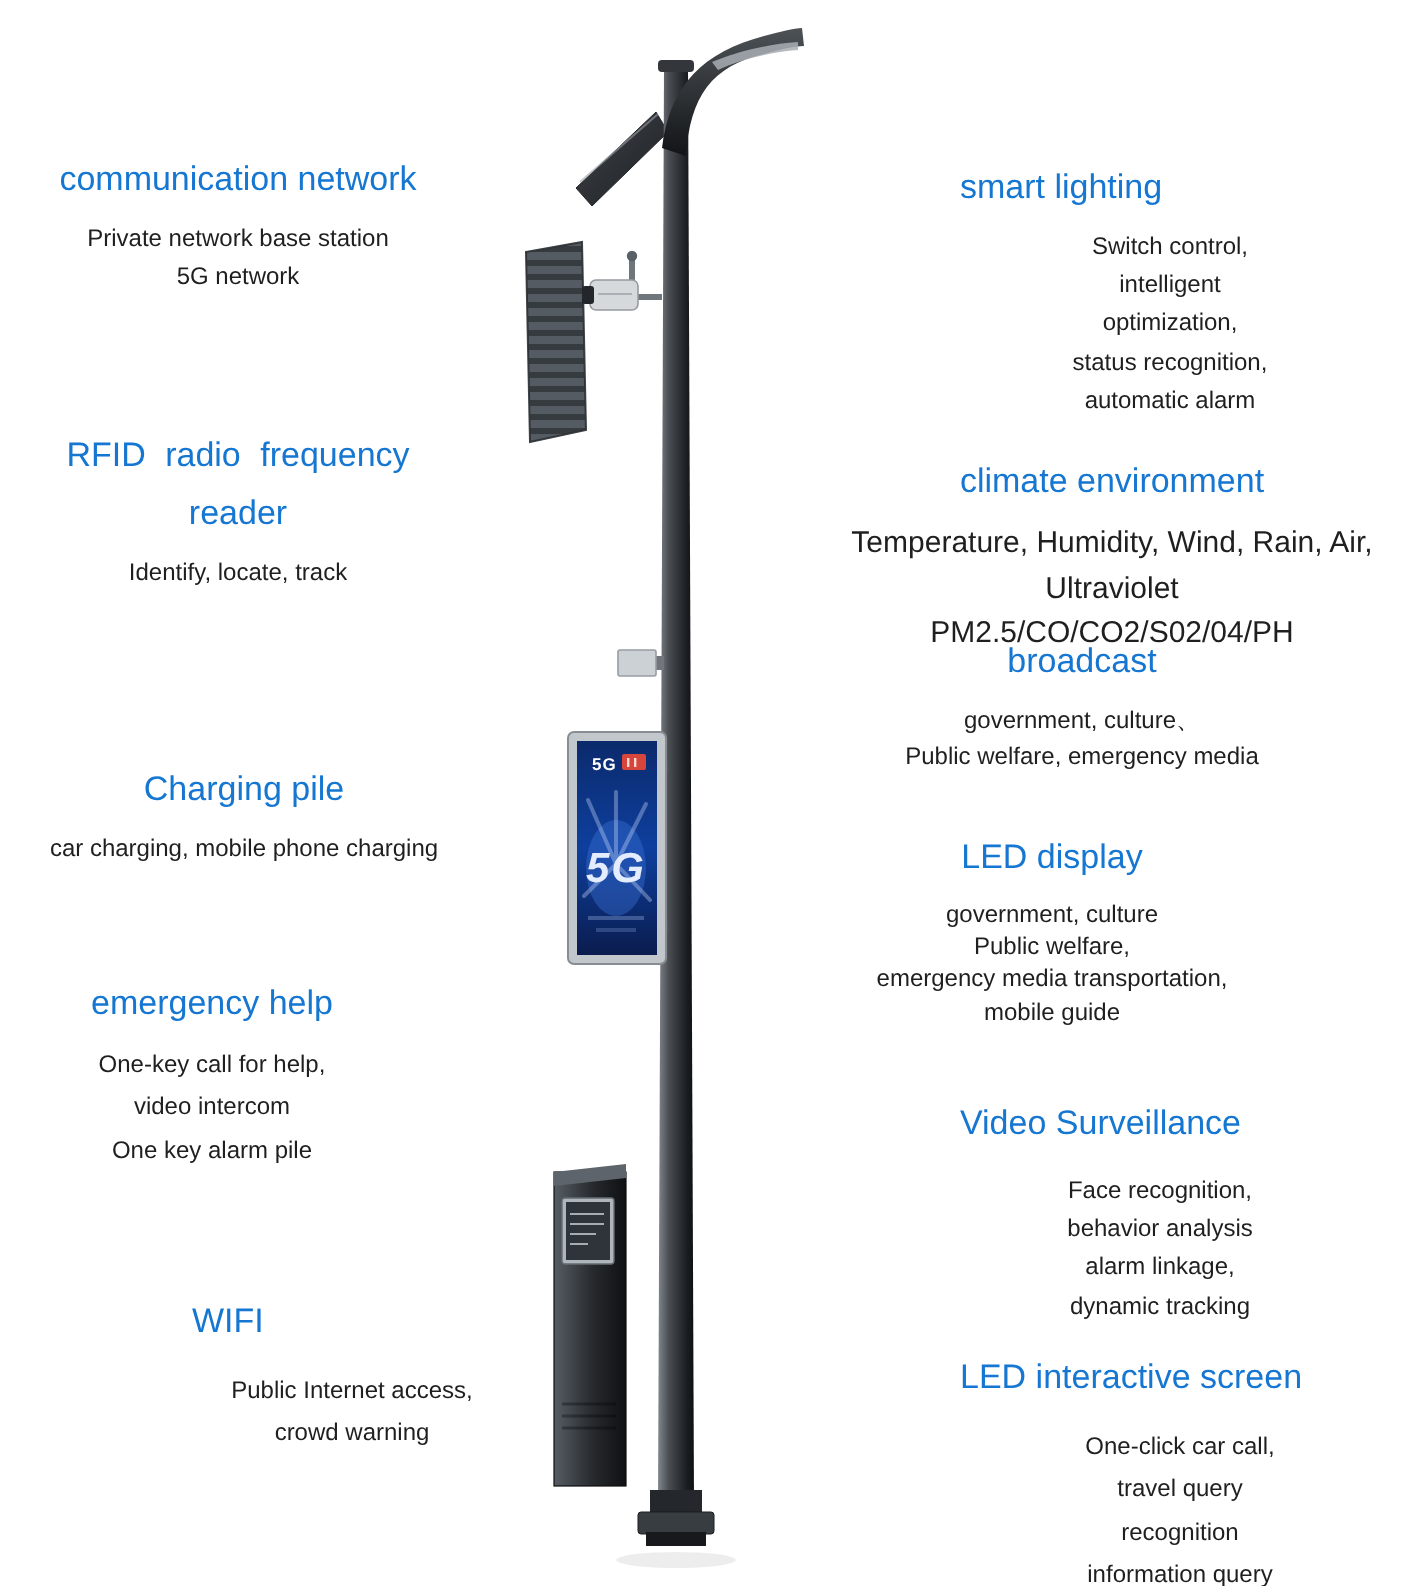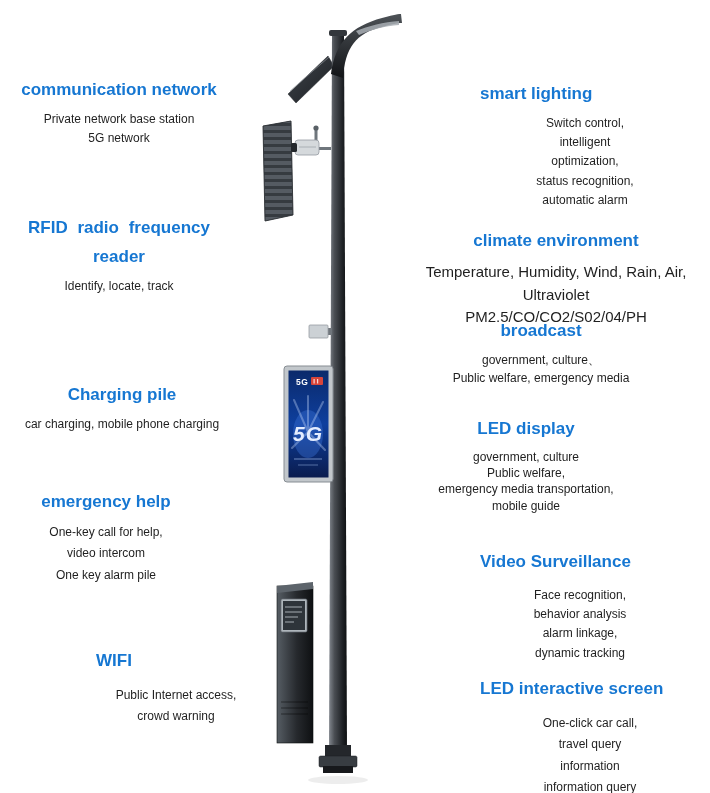--- a/index.html
+++ b/index.html
@@ -2,21 +2,21 @@
 <html style="--accent: #1677d2; --text: #1f1f1f;"><head>
 <meta charset="utf-8">
 <style>
   html,body{margin:0;padding:0;background:#ffffff;}
   .page{
     position:relative;width:710px;height:793px;background:#fff;overflow:hidden;
     font-family:"Liberation Sans",sans-serif;
   }
   .feature{position:absolute;}
   .feature h2{
-    margin:0 0 9px;font-size:17px;font-weight:700;line-height:1.3;
+    margin:0 0 9px;font-size:17px;font-weight:400;line-height:1.3;
     color:var(--accent,#1677d2);
   }
   .feature p{
     margin:0;font-size:12px;line-height:1.6;
     color:var(--text,#1f1f1f);
     text-align:center;
   }
   .ta-c{text-align:center}
   .ta-l{text-align:left}
   .lh-tight p{line-height:1.35}
@@ -100,21 +100,21 @@
     <p>Face recognition,</p>
     <p>behavior analysis</p>
     <p>alarm linkage,</p>
     <p>dynamic tracking</p>
   </section>
 
   <section class="feature ta-l lh-loose gap-lg" style="top:678px;left:480px;width:220px;">
     <h2>LED interactive screen</h2>
     <p>One-click car call,</p>
     <p>travel query</p>
-    <p>information</p>
+    <p>recognition</p>
     <p>information query</p>
   </section>
 
   <div class="pole-wrap">
     <svg width="160" height="793" viewBox="0 0 160 793">
       <defs>
         <linearGradient id="gradPole" x1="0" y1="0" x2="1" y2="0">
           <stop offset="0" stop-color="#82878e"></stop>
           <stop offset="0.3" stop-color="#4a4e53"></stop>
           <stop offset="0.75" stop-color="#1f2226"></stop>

